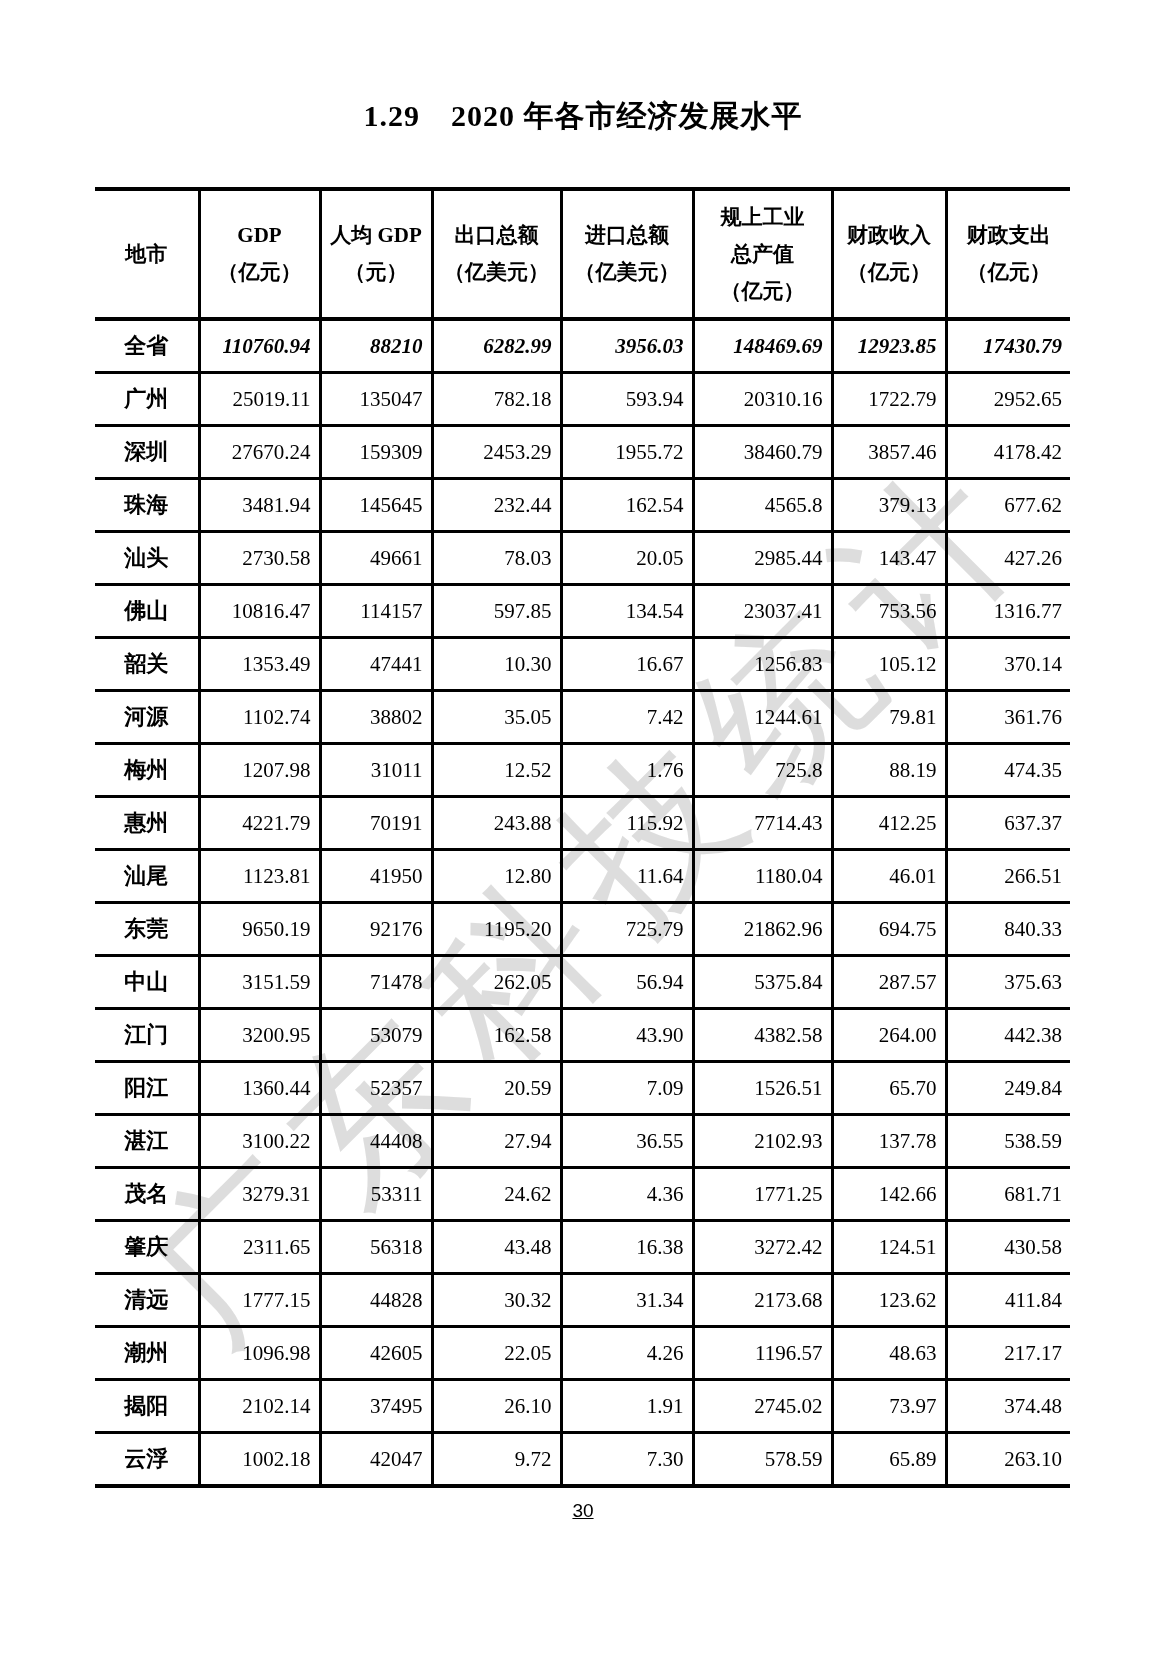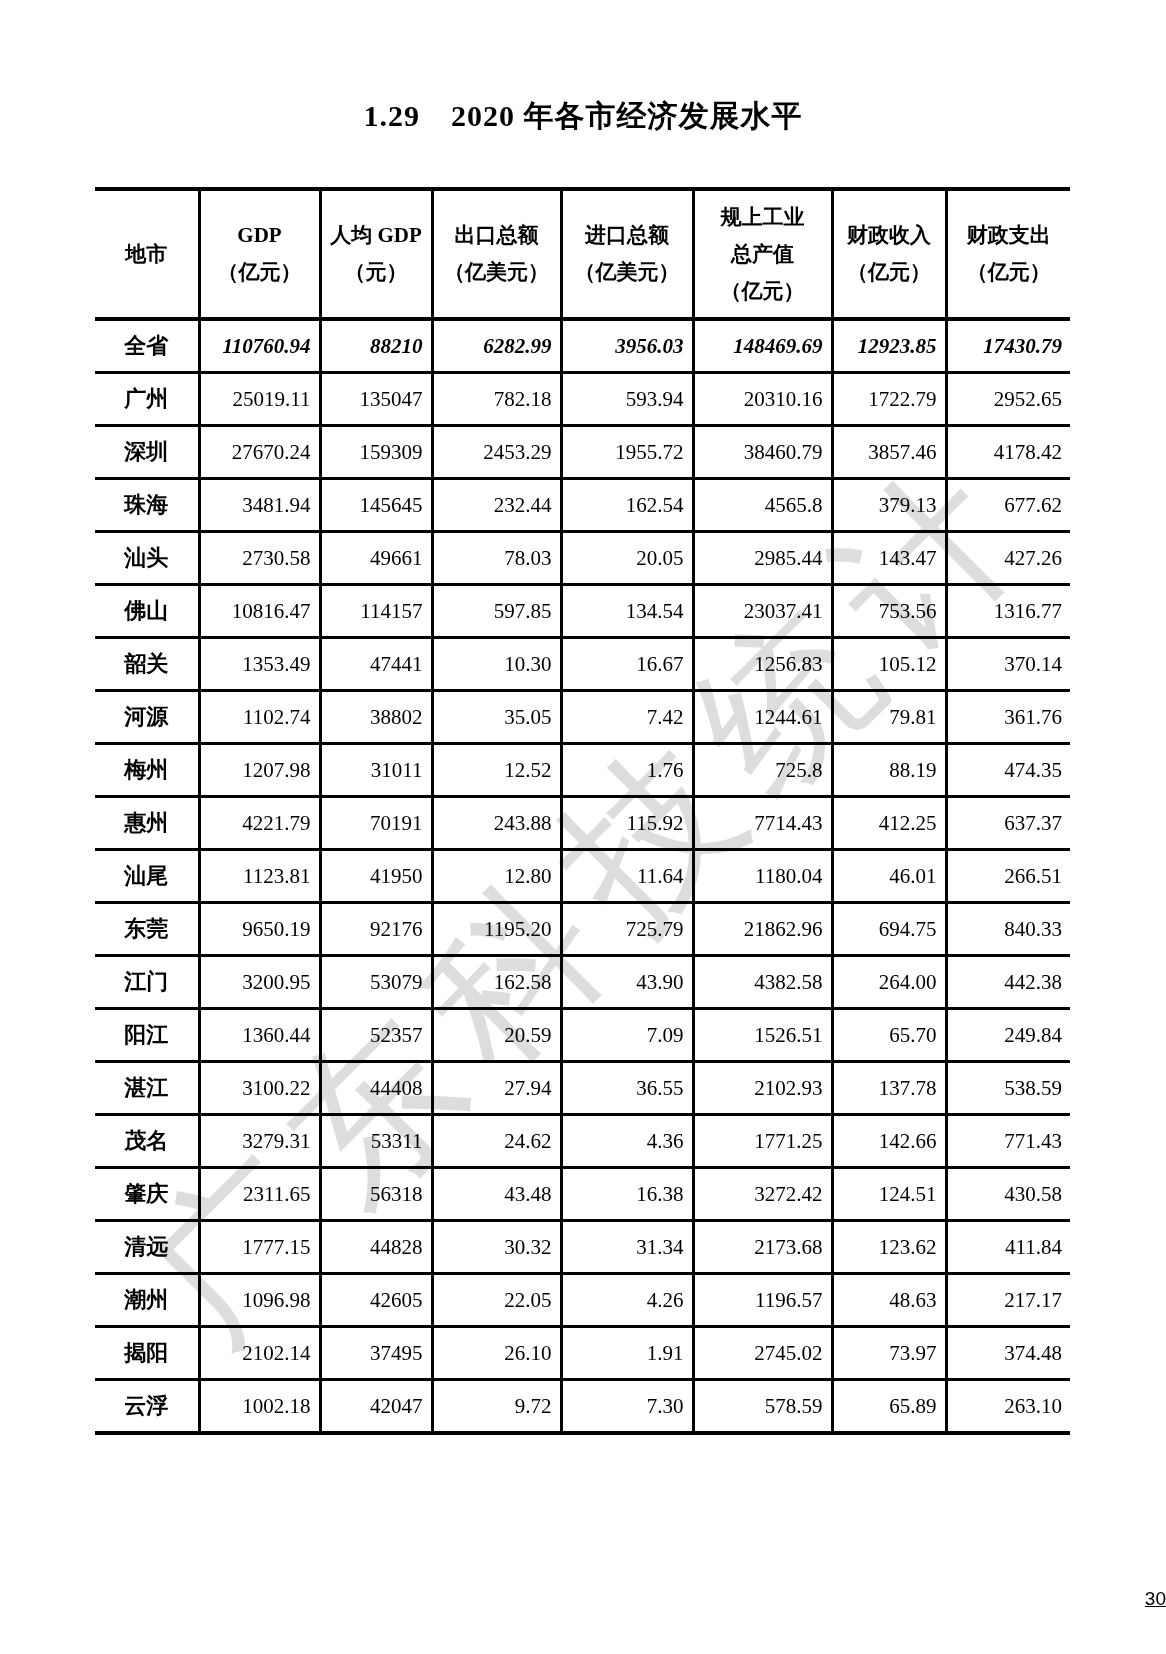--- a/index.html
+++ b/index.html
@@ -41,22 +41,22 @@
   tbody th.city {
     font-size:22px; font-weight:bold; 
     vertical-align:middle; height:50px;
   }
   tbody td.num {
     font-size:21px; font-weight:normal; text-align:right;
     vertical-align:middle; padding-right:8px; height:50px;
   }
   tbody tr.total-row td.num { font-weight:bold; font-size:21px;font-style:italic; }
   .pageno {
-    position:absolute; top:1588px; left:0; width:100%;
-    text-align:right; font-size:19px;
+    position:absolute; top:1500px; left:0; width:100%;
+    text-align:center; font-size:19px;
     font-family:"Liberation Sans","DejaVu Sans",sans-serif;
     z-index:2;
     text-decoration:underline;
   }
 </style>
 </head>
 <body>
 
 <div class="page">
 
@@ -226,20 +226,30 @@
     <th class="city">东莞</th>
     <td class="num">9650.19</td>
     <td class="num">92176</td>
     <td class="num">1195.20</td>
     <td class="num">725.79</td>
     <td class="num">21862.96</td>
     <td class="num">694.75</td>
     <td class="num">840.33</td>
   </tr>
         <tr>
+    <th class="city">中山</th>
+    <td class="num">3151.59</td>
+    <td class="num">71478</td>
+    <td class="num">262.05</td>
+    <td class="num">56.94</td>
+    <td class="num">5375.84</td>
+    <td class="num">287.57</td>
+    <td class="num">375.63</td>
+  </tr>
+        <tr>
     <th class="city">江门</th>
     <td class="num">3200.95</td>
     <td class="num">53079</td>
     <td class="num">162.58</td>
     <td class="num">43.90</td>
     <td class="num">4382.58</td>
     <td class="num">264.00</td>
     <td class="num">442.38</td>
   </tr>
         <tr>
@@ -263,21 +273,21 @@
     <td class="num">538.59</td>
   </tr>
         <tr>
     <th class="city">茂名</th>
     <td class="num">3279.31</td>
     <td class="num">53311</td>
     <td class="num">24.62</td>
     <td class="num">4.36</td>
     <td class="num">1771.25</td>
     <td class="num">142.66</td>
-    <td class="num">771.43</td>
+    <td class="num">681.71</td>
   </tr>
         <tr>
     <th class="city">肇庆</th>
     <td class="num">2311.65</td>
     <td class="num">56318</td>
     <td class="num">43.48</td>
     <td class="num">16.38</td>
     <td class="num">3272.42</td>
     <td class="num">124.51</td>
     <td class="num">430.58</td>

